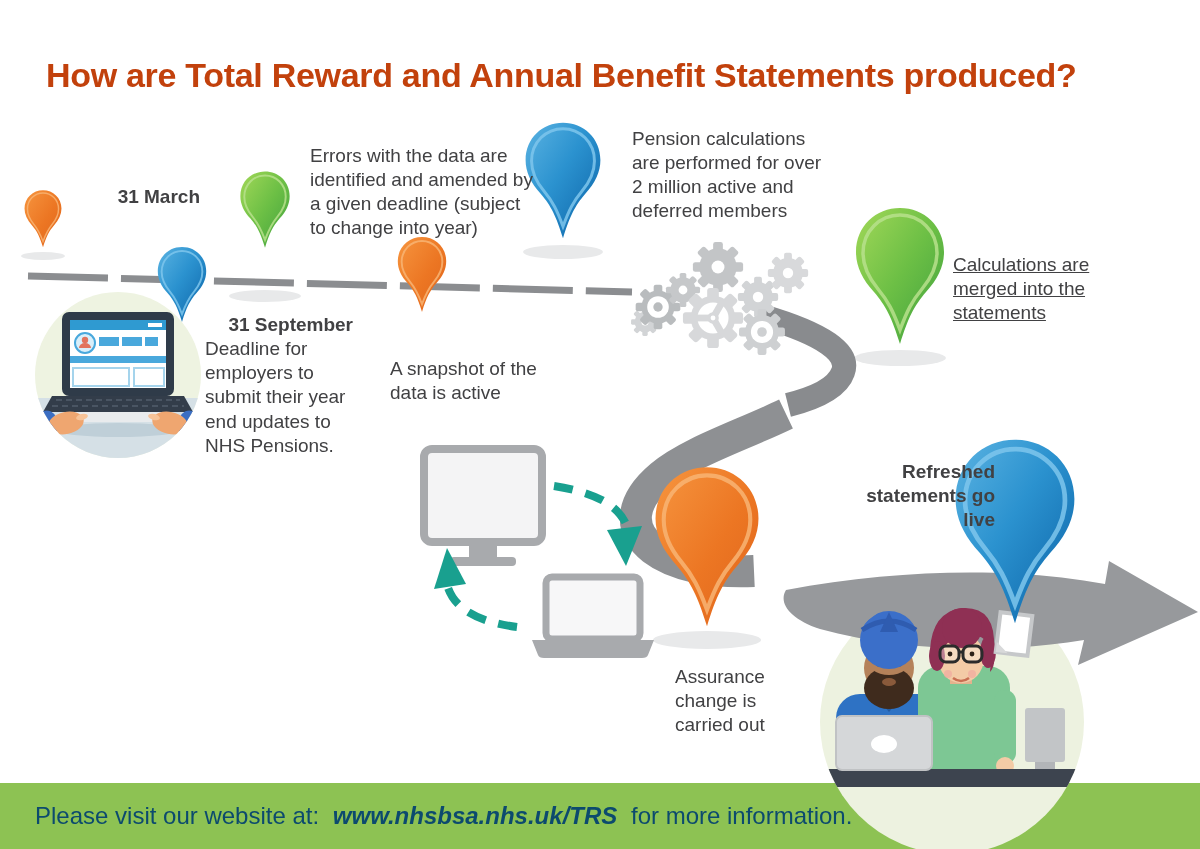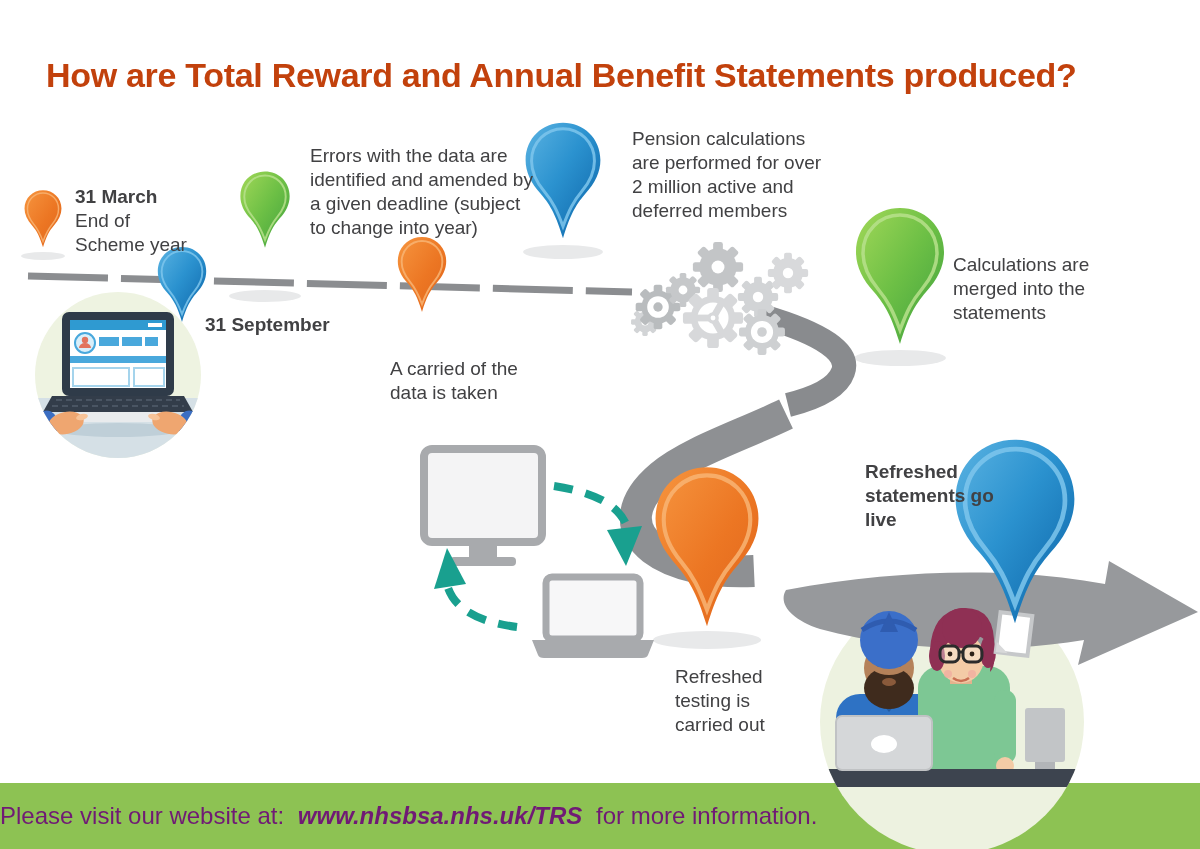--- a/index.html
+++ b/index.html
@@ -8,34 +8,34 @@
     background:#ffffff;font-family:"Liberation Sans",sans-serif;
   }
   .page-title{
     position:absolute;left:35px;top:33px;width:1130px;z-index:3;
     font-size:34px;font-weight:bold;color:#c2410c;letter-spacing:-0.3px;margin-left:11px;
   }
   .scene{position:absolute;left:0;top:0;z-index:1;pointer-events:none;}
   .label{
     position:absolute;z-index:2;color:#414143;font-size:19px;line-height:1.27;
   }
-  .label .h{display:block;font-weight:bold;}
+  .label .h{display:block;font-weight:bold;text-align:right;}
   .label .b{display:block;}
   .l1{left:75px;top:185px;width:125px;}
   .l2{left:205px;top:313px;width:148px;}
   .l3{left:310px;top:144px;width:225px;}
   .l4{left:390px;top:357px;width:155px;}
   .l5{left:632px;top:127px;width:198px;}
-  .l6{left:953px;top:253px;width:162px;}
+  .l6{left:953px;top:253px;width:162px;text-decoration:underline;}
   .l7{left:675px;top:665px;width:120px;}
   .l8{left:865px;top:460px;width:130px;}
   .footer{
     position:absolute;left:0;top:783px;width:1200px;height:66px;z-index:0;
-    background:#8dc253;color:#701a75;font-size:24px;line-height:66px;
-    box-sizing:border-box;white-space:nowrap;
+    background:#8dc253;color:#0c4a6e;font-size:24px;line-height:66px;
+    padding-left:35px;box-sizing:border-box;white-space:nowrap;
   }
   .footer .url{font-weight:bold;font-style:italic;margin:0 7px;}
 </style>
 </head>
 <body>
 
 <svg class="scene" width="1200" height="849" viewBox="0 0 1200 849">
   <defs>
     <linearGradient id="gradOrange" x1="0" y1="0" x2="1" y2="1">
       <stop offset="0" stop-color="#f6953f"></stop>
@@ -267,45 +267,45 @@
       <use href="#pinShape" fill="url(#gradBlue)"></use>
         <use href="#pinRing" fill="none" stroke="#7ec6ec" stroke-width="3.5" opacity="0.85"></use>
     </g>
   </g>
 </svg>
 
 <h1 class="page-title">How are Total Reward and Annual Benefit Statements produced?</h1>
 
 <div class="label l1">
   <span class="h">31 March</span>
-  <span class="b">End of Scheme year</span>
 </div>
 
 <div class="label l2">
   <span class="h">31 September</span>
+  <span class="b">Deadline for employers to submit their year end updates to NHS Pensions.</span>
 </div>
 
 <div class="label l3">
   <span class="b">Errors with the data are identified and amended by a given deadline (subject to change into year)</span>
 </div>
 
 <div class="label l4">
-  <span class="b">A carried of the data is taken</span>
+  <span class="b">A snapshot of the data is active</span>
 </div>
 
 <div class="label l5">
   <span class="b">Pension calculations are performed for over 2 million active and deferred members</span>
 </div>
 
 <div class="label l6">
   <span class="b">Calculations are merged into the statements</span>
 </div>
 
 <div class="label l7">
-  <span class="b">Refreshed testing is carried out</span>
+  <span class="b">Assurance change is carried out</span>
 </div>
 
 <div class="label l8">
   <span class="h">Refreshed statements go live</span>
 </div>
 
 <div class="footer">
   <span>Please visit our website at:</span>
   <span class="url">www.nhsbsa.nhs.uk/TRS</span>
   <span>for more information.</span>

